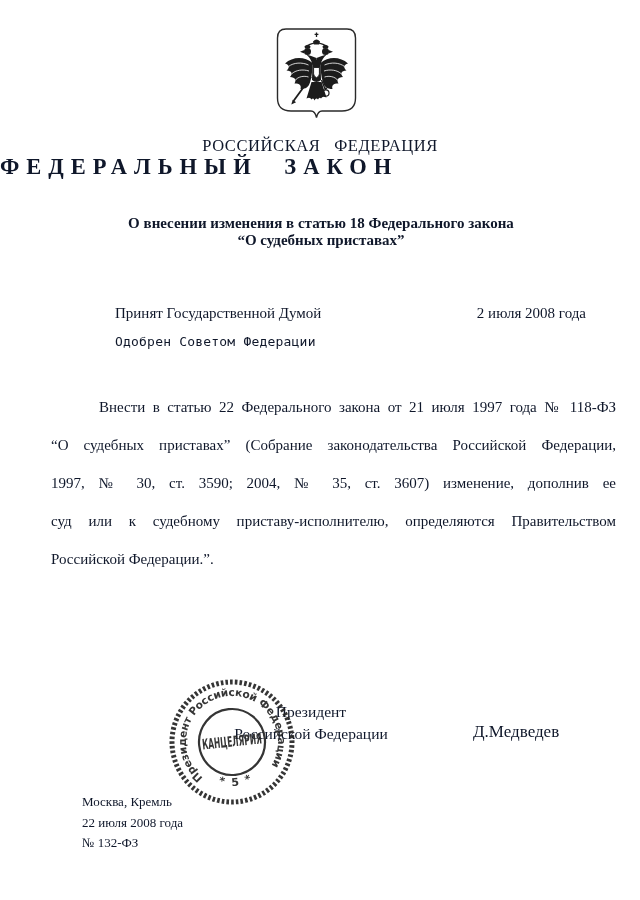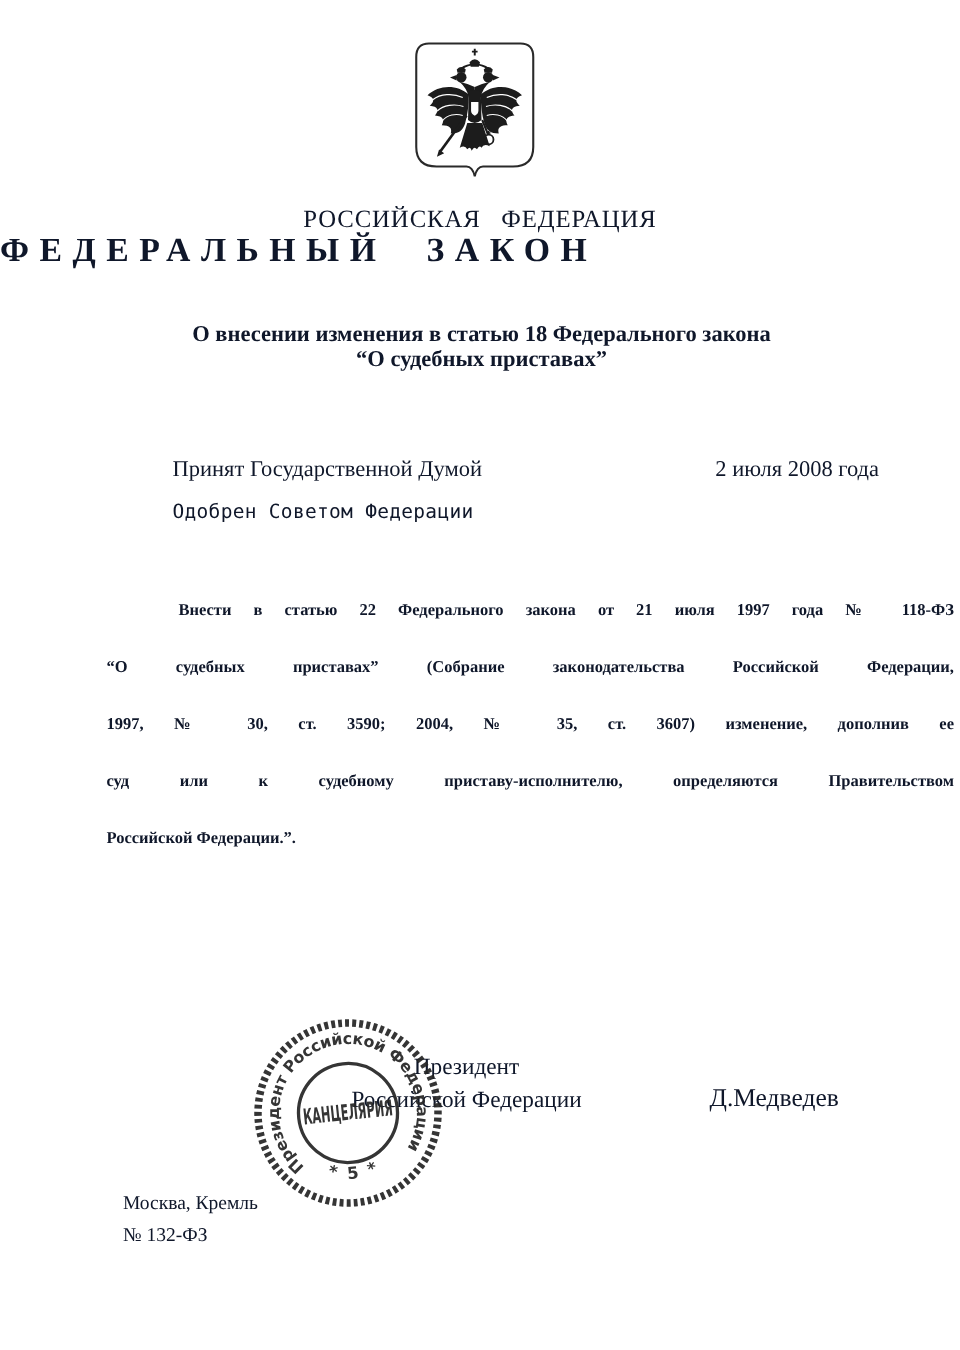--- a/index.html
+++ b/index.html
@@ -23,21 +23,21 @@
     position:absolute;top:215px;left:70px;width:502px;text-align:center;
     font-size:15px;font-weight:bold;line-height:16.5px;white-space:pre-line;
   }
   
   .adoption{position:absolute;left:115px;top:305px;width:471px;font-size:15px;}
   .adoption-row{display:flex;justify-content:space-between;height:17px;margin-bottom:12px;gap:33px;}
   .adoption-row.typewriter{
     font-family:"DejaVu Sans Mono", monospace;font-size:13px;letter-spacing:0.2px;
   }
   
-  .body-text{position:absolute;left:71px;top:388px;width:565px;font-size:11px;font-weight:bold;}
+  .body-text{position:absolute;left:51px;top:388px;width:565px;font-size:15px;}
   .body-line{
     height:38px;line-height:38px;text-align:justify;text-align-last:justify;
     overflow:hidden;white-space:normal;
   }
   .body-line.first{text-indent:48px;}
   .body-line.last{text-align-last:left;}
   
   .signature-role{
     position:absolute;left:231px;top:701px;width:160px;text-align:center;
     font-size:15.5px;line-height:21.5px;white-space:pre-line;
@@ -131,16 +131,17 @@
       </text>
       <text font-size="11" font-weight="bold" text-anchor="middle" letter-spacing="2">
         <textPath href="#stamp-bottom-path" xlink:href="#stamp-bottom-path" startOffset="50%">* 5 *</textPath>
       </text>
       <text x="66" y="70.5" text-anchor="middle" font-size="14.5" font-weight="bold" textLength="60" lengthAdjust="spacingAndGlyphs">КАНЦЕЛЯРИЯ</text>
     </svg>
   </div>
 
   <div class="footer">
     <div>Москва, Кремль</div>
+    <div>22 июля 2008 года</div>
     <div>№ 132-ФЗ</div>
   </div>
 
 </div>
 
 </body></html>

